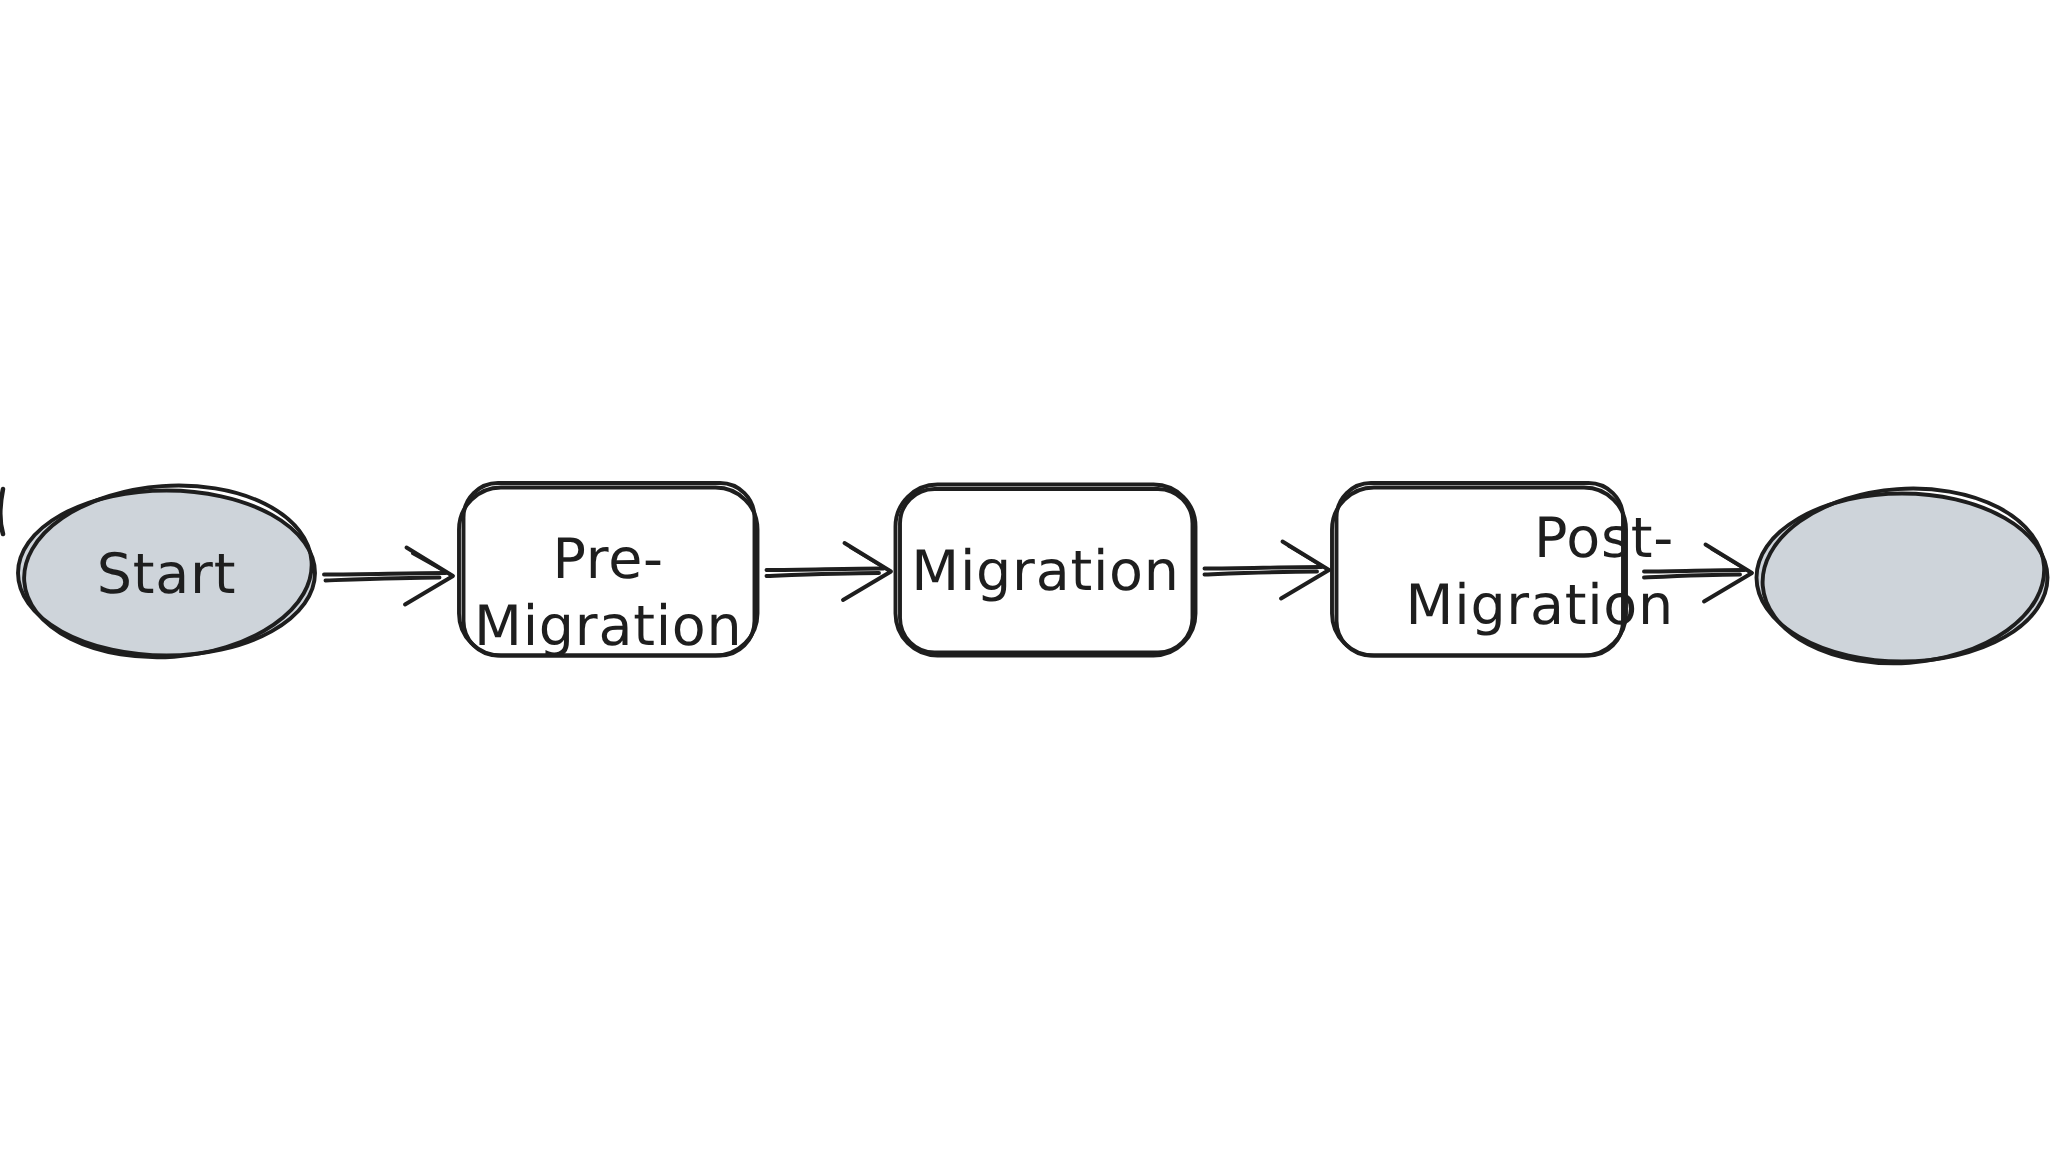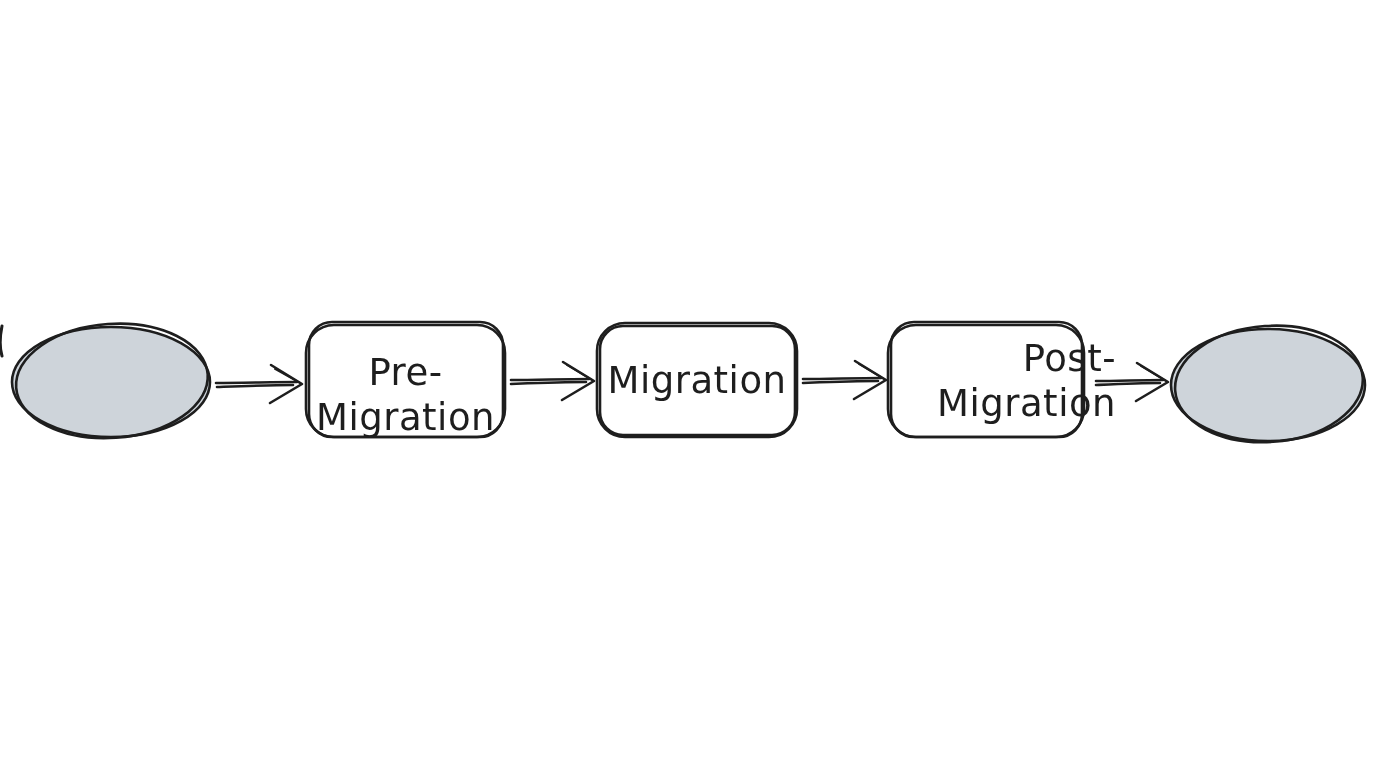--- a/index.html
+++ b/index.html
@@ -94,20 +94,23 @@
         <path d="M1141,366 L1166,381" stroke-width="2"></path>
       </g>
 
       <g>
         <ellipse cx="1268" cy="385" rx="97" ry="56" fill="#ced4da"></ellipse>
         <ellipse cx="1269" cy="384" rx="94" ry="58" transform="rotate(-4 1268 385)"></ellipse>
       </g>
     </g>
   </svg>
 
+  <div class="node-label" style="left:12px; top:327px; width:198px; height:110px;">
+    <span>Start</span>
+  </div>
 
   <div class="node-label" style="left:306px; top:325px; width:199px; height:140px;">
     <span>Pre-</span>
     <span>Migration</span>
   </div>
 
   <div class="node-label" style="left:597px; top:323px; width:200px; height:114px;">
     <span>Migration</span>
   </div>
 

